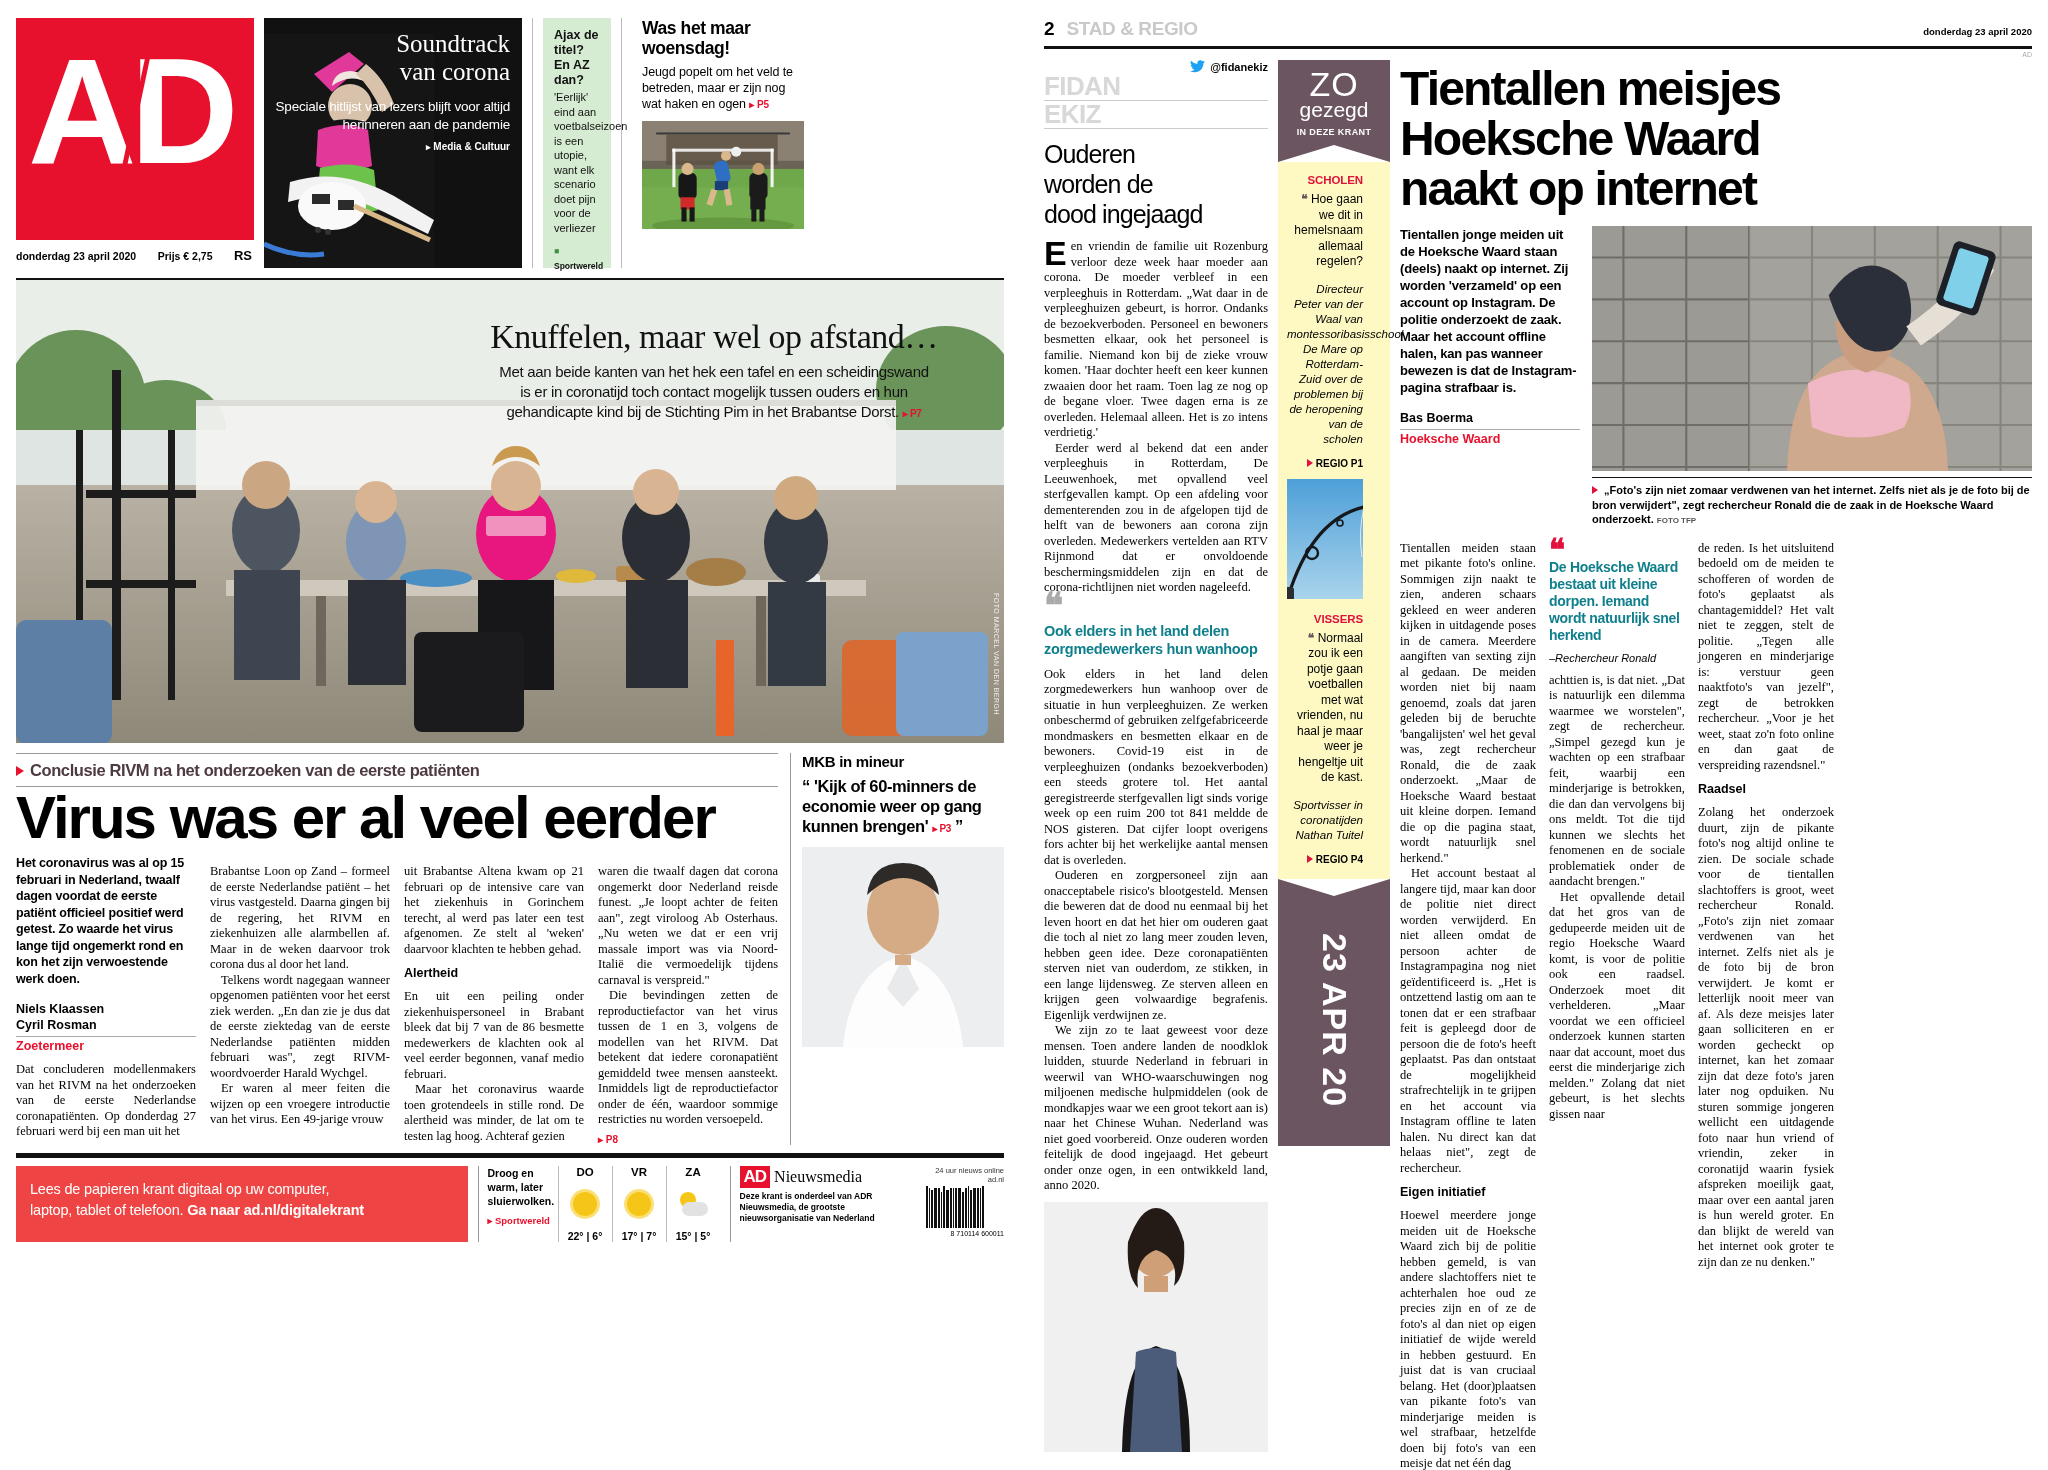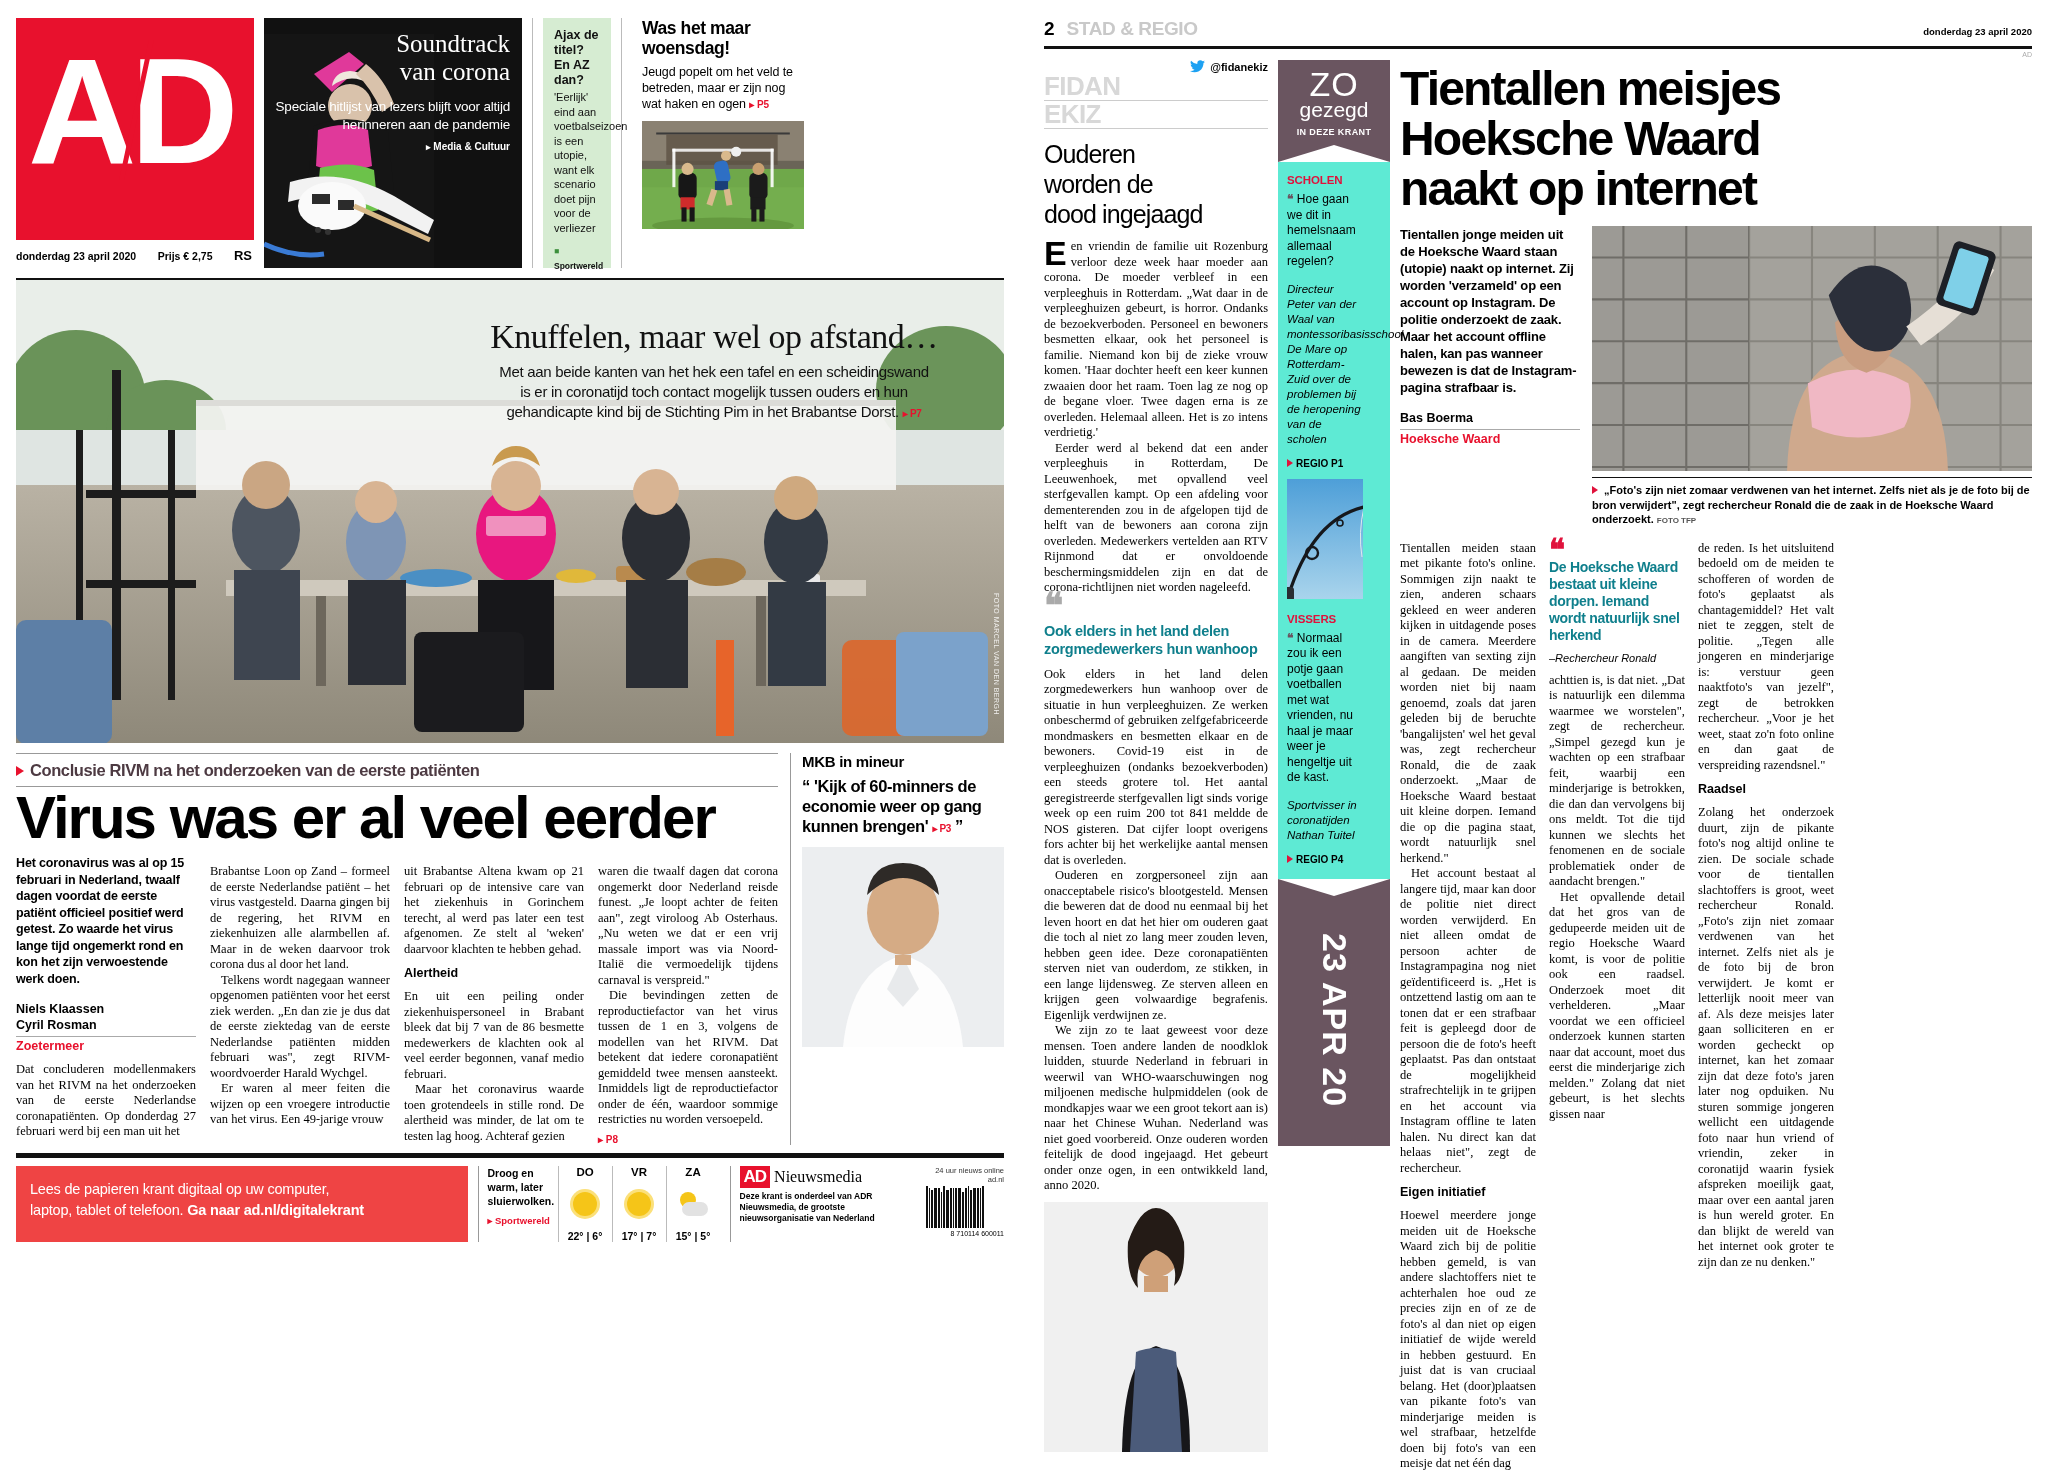--- a/index.html
+++ b/index.html
@@ -207,21 +207,21 @@
     position: relative;
   }
   .zo-banner .zo-big { font-size: 34px; line-height: 30px; font-weight: 300; letter-spacing: 1px; }
   .zo-banner .zo-sm { font-size: 21px; line-height: 21px; font-weight: 300; }
   .zo-banner .zo-kr { font-size: 9px; font-weight: bold; letter-spacing: 0.4px; margin-top: 7px; padding-bottom: 8px; }
   .zo-notch {
     width: 0; height: 0; margin: 0 auto;
     border-left: 56px solid #6a5560; border-right: 56px solid #6a5560;
     border-bottom: 17px solid transparent;
   }
-  .zo-body { background: #5eead4; padding: 12px 27px 14px 9px; }
+  .zo-body { background: #fef9c3; padding: 12px 27px 14px 9px; text-align: right; }
   .zo-cat { color: #e0123c; font-size: 11.5px; font-weight: bold; letter-spacing: -0.1px; }
   .zo-q { font-size: 12px; line-height: 15.5px; margin-top: 6px; }
   .zo-q .qm { color: #6a5560; font-weight: bold; }
   .zo-attr { font-size: 11.5px; line-height: 15px; font-style: italic; margin-top: 12px; }
   .zo-ref { font-size: 10px; font-weight: bold; margin-top: 11px; }
   .zo-ref .tri { display: inline-block; width: 0; height: 0; border-left: 6px solid #e0123c;
                  border-top: 4px solid transparent; border-bottom: 4px solid transparent; margin-right: 3px; }
   .zo-img { margin-top: 10px; height: 120px; position: relative; overflow: hidden; }
   .zo-date {
     background: #6a5560; color: #fff; height: 250px; margin-top: 0;
@@ -706,21 +706,21 @@
 
       <div class="hw">
         <div class="hw-h1">
           <div>Tientallen meisjes</div>
           <div>Hoeksche Waard</div>
           <div>naakt op internet</div>
         </div>
 
         <div class="hw-top">
           <div class="hw-lead">
-            <div class="lead">Tientallen jonge meiden uit de Hoeksche Waard staan (utopie) naakt op internet. Zij worden 'verzameld' op een account op Instagram. De politie onderzoekt de zaak. Maar het account offline halen, kan pas wanneer bewezen is dat de Instagram-pagina strafbaar is.</div>
+            <div class="lead">Tientallen jonge meiden uit de Hoeksche Waard staan (deels) naakt op internet. Zij worden 'verzameld' op een account op Instagram. De politie onderzoekt de zaak. Maar het account offline halen, kan pas wanneer bewezen is dat de Instagram-pagina strafbaar is.</div>
             <div class="byline">Bas Boerma</div>
             <div class="place">Hoeksche Waard</div>
           </div>
 
           <div style="flex:1">
             <div class="hw-photo">
               <svg class="ph" viewBox="0 0 420 245" preserveAspectRatio="xMidYMid slice">
                 <rect width="420" height="245" fill="#9c9a95"></rect>
                 <g stroke="#6f6d68" stroke-width="2">
                   <path d="M0 30 H420 M0 70 H420 M0 110 H420 M0 150 H420 M0 190 H420 M0 230 H420"></path>

